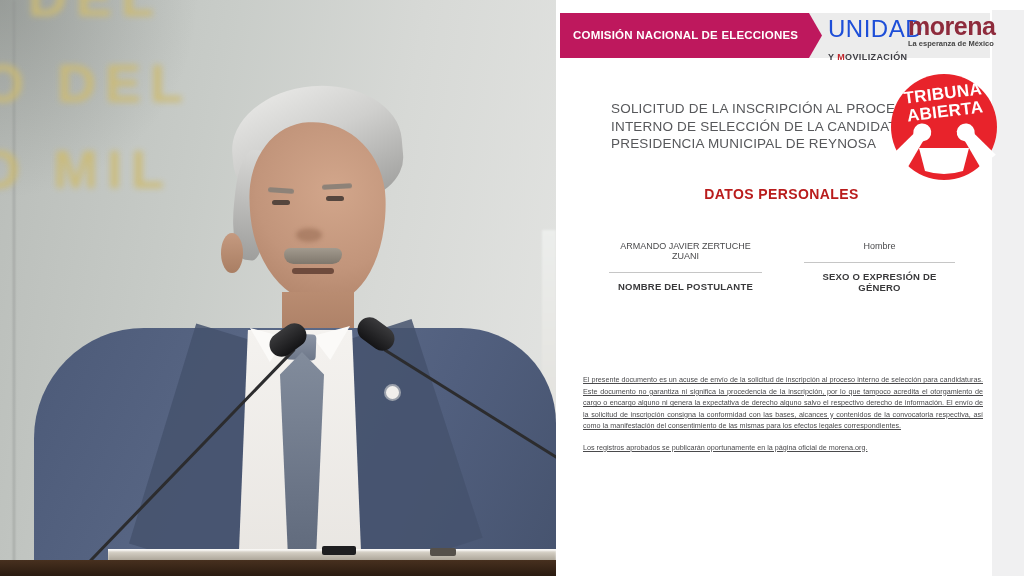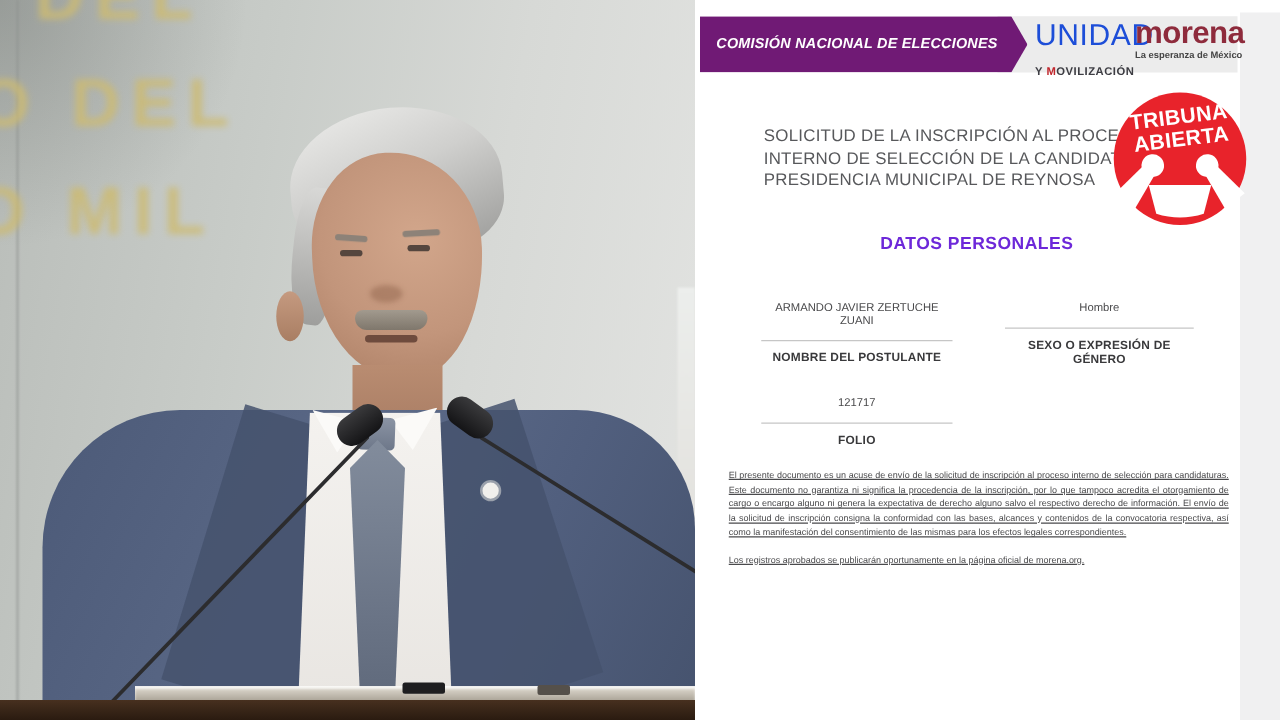--- a/index.html
+++ b/index.html
@@ -81,36 +81,36 @@
        background:linear-gradient(#e3ded4,#a49d90);box-shadow:inset 0 2px 2px rgba(255,255,255,.8);}
   .pod-clip{position:absolute;left:322px;top:546px;width:34px;height:9px;background:#1e1e20;border-radius:2px;}
   .pod-clip2{position:absolute;left:430px;top:548px;width:26px;height:8px;background:#55504a;border-radius:2px;}
   .pod-base{position:absolute;left:0;top:560px;width:556px;height:16px;
        background:linear-gradient(#47301f,#2a1b10);}
 
   
   .doc{position:absolute;left:556px;top:0;width:468px;height:576px;background:#ffffff;}
   .doc-right-strip{position:absolute;left:436px;top:10px;width:32px;height:566px;background:#f0f0f1;}
   .logo-box{position:absolute;left:242px;top:13px;width:192px;height:45px;background:#ececec;}
-  .banner{position:absolute;left:4px;top:13px;width:262px;height:45px;background:#701a75;
-          clip-path:polygon(0 0,calc(100% - 13px) 0,100% 50%,calc(100% - 13px) 100%,0 100%);z-index:2;font-style:italic;}
+  .banner{position:absolute;left:4px;top:13px;width:262px;height:45px;background:#be185d;
+          clip-path:polygon(0 0,calc(100% - 13px) 0,100% 50%,calc(100% - 13px) 100%,0 100%);z-index:2;}
   .banner span{display:block;color:#fff;font-weight:bold;font-size:11.5px;letter-spacing:.2px;
           line-height:45px;padding-left:13px;white-space:nowrap;}
   .unidad{position:absolute;left:272px;top:17px;z-index:3;line-height:1;}
   .unidad .big{font-size:24px;font-weight:400;color:#1d4ed8;letter-spacing:.5px;}
   .unidad .small{font-size:9px;font-weight:800;color:#3d3d43;letter-spacing:.4px;margin-top:12px;}
   .unidad .small .red-m{color:#c1272d;}
   .morena{position:absolute;left:352px;top:14px;z-index:3;line-height:1;text-align:left;}
   .morena .name{font-size:25px;font-weight:800;color:#8e2b3c;letter-spacing:-.5px;}
   .morena .tag{font-size:7.5px;font-weight:bold;color:#454545;margin-top:1px;}
 
   .doc-title{position:absolute;left:55px;top:100px;width:330px;font-size:13.5px;color:#57585b;
           line-height:17.5px;letter-spacing:.2px;}
   .section-heading{position:absolute;left:53px;top:186px;width:345px;text-align:center;
-          font-size:14px;font-weight:bold;color:#6d28d9;letter-spacing:.4px;}
+          font-size:14px;font-weight:bold;color:#b91c1c;letter-spacing:.4px;}
 
   .field{position:absolute;text-align:center;}
   .field .val{font-size:9px;color:#4a4a4c;margin-bottom:11px;}
   .field .rule{height:1px;background:#c6c6c6;margin-bottom:8px;}
   .field .lab{font-size:9.5px;font-weight:bold;color:#39393b;letter-spacing:.2px;}
   .f1{left:53px;top:241px;width:153px;}
   .f2{left:248px;top:241px;width:151px;}
   .f3{left:53px;top:317px;width:153px;}
   .f4{left:248px;top:317px;width:151px;}
 
@@ -197,25 +197,20 @@
 
     <div class="field f2">
       <div class="val">Hombre</div>
       <div class="rule"></div>
       <div class="lab">SEXO O EXPRESIÓN DE GÉNERO</div>
     </div>
     <div class="field f1">
       <div class="val">ARMANDO JAVIER ZERTUCHE ZUANI</div>
       <div class="rule"></div>
       <div class="lab">NOMBRE DEL POSTULANTE</div>
-    </div>
-    <div class="field f3">
-      <div class="val">121717</div>
-      <div class="rule"></div>
-      <div class="lab">FOLIO</div>
     </div>
 
     <div class="disclaimer">
       <p>El presente documento es un acuse de envío de la solicitud de inscripción al proceso interno de selección para candidaturas. Este documento no garantiza ni significa la procedencia de la inscripción, por lo que tampoco acredita el otorgamiento de cargo o encargo alguno ni genera la expectativa de derecho alguno salvo el respectivo derecho de información. El envío de la solicitud de inscripción consigna la conformidad con las bases, alcances y contenidos de la convocatoria respectiva, así como la manifestación del consentimiento de las mismas para los efectos legales correspondientes.</p>
       <p>Los registros aprobados se publicarán oportunamente en la página oficial de morena.org.</p>
     </div>
 
     <div class="badge">
       <div class="circle"></div>
       <svg width="106" height="106" viewBox="0 0 106 106">

